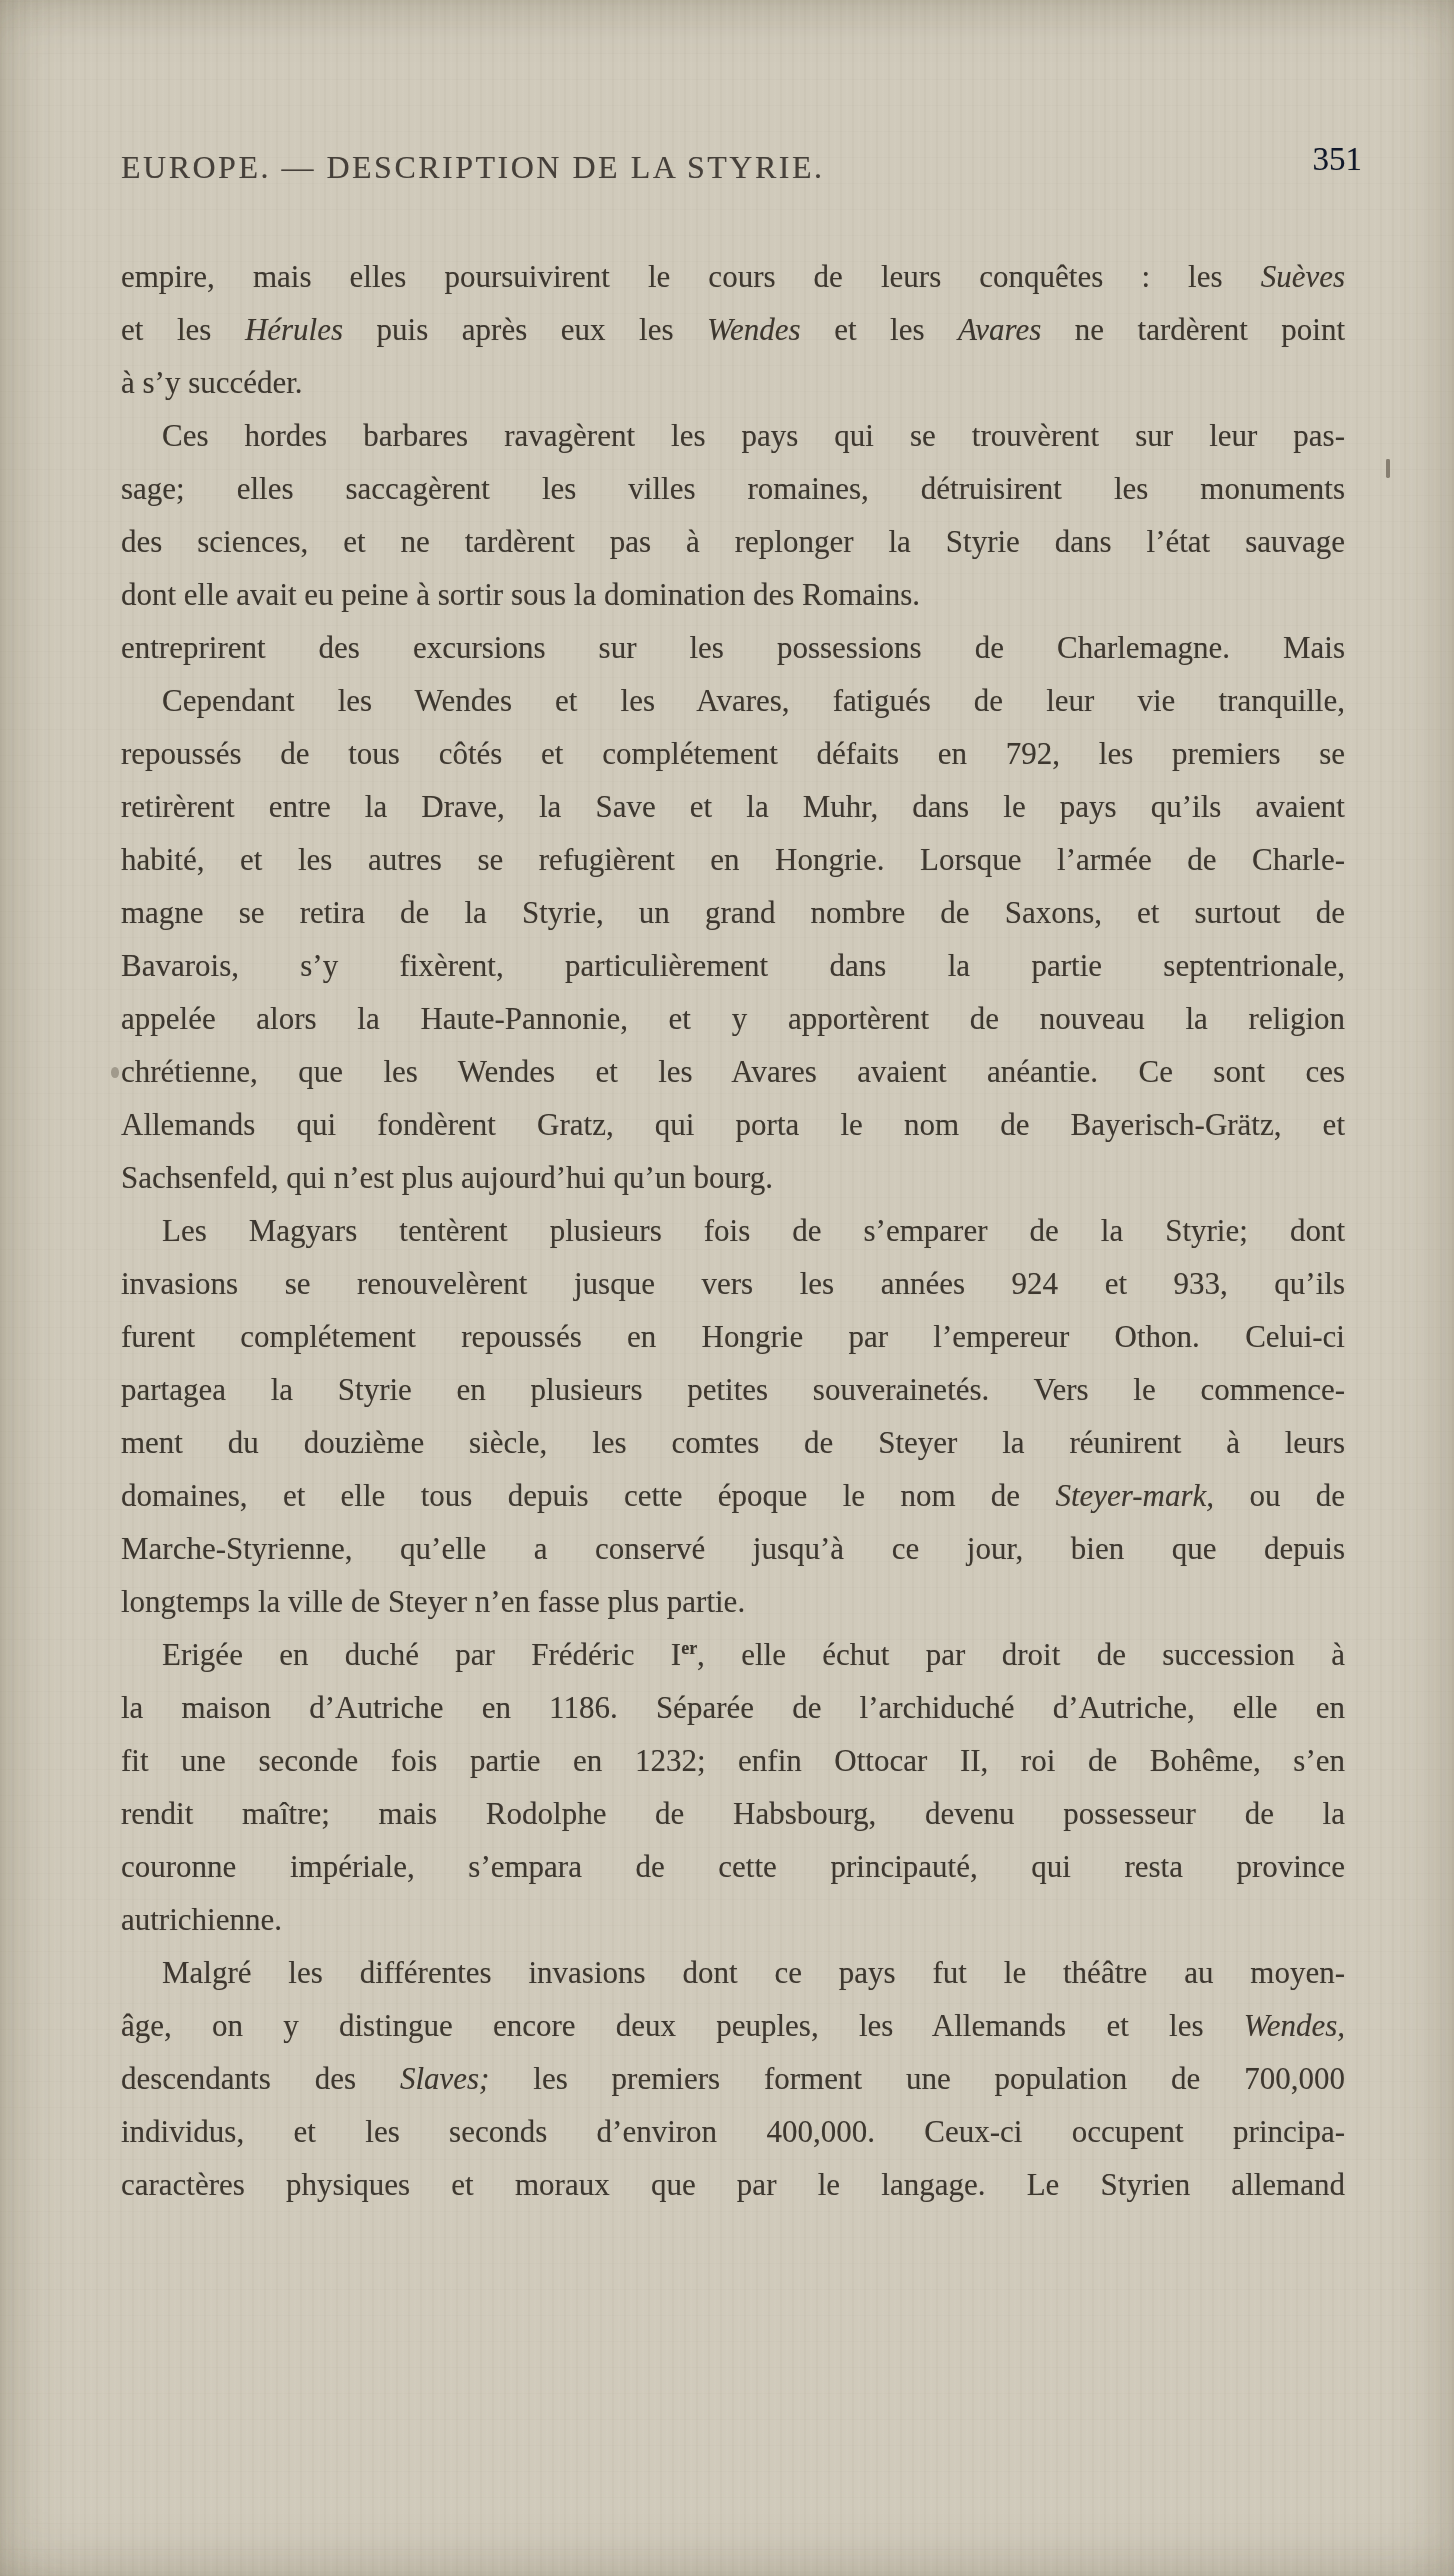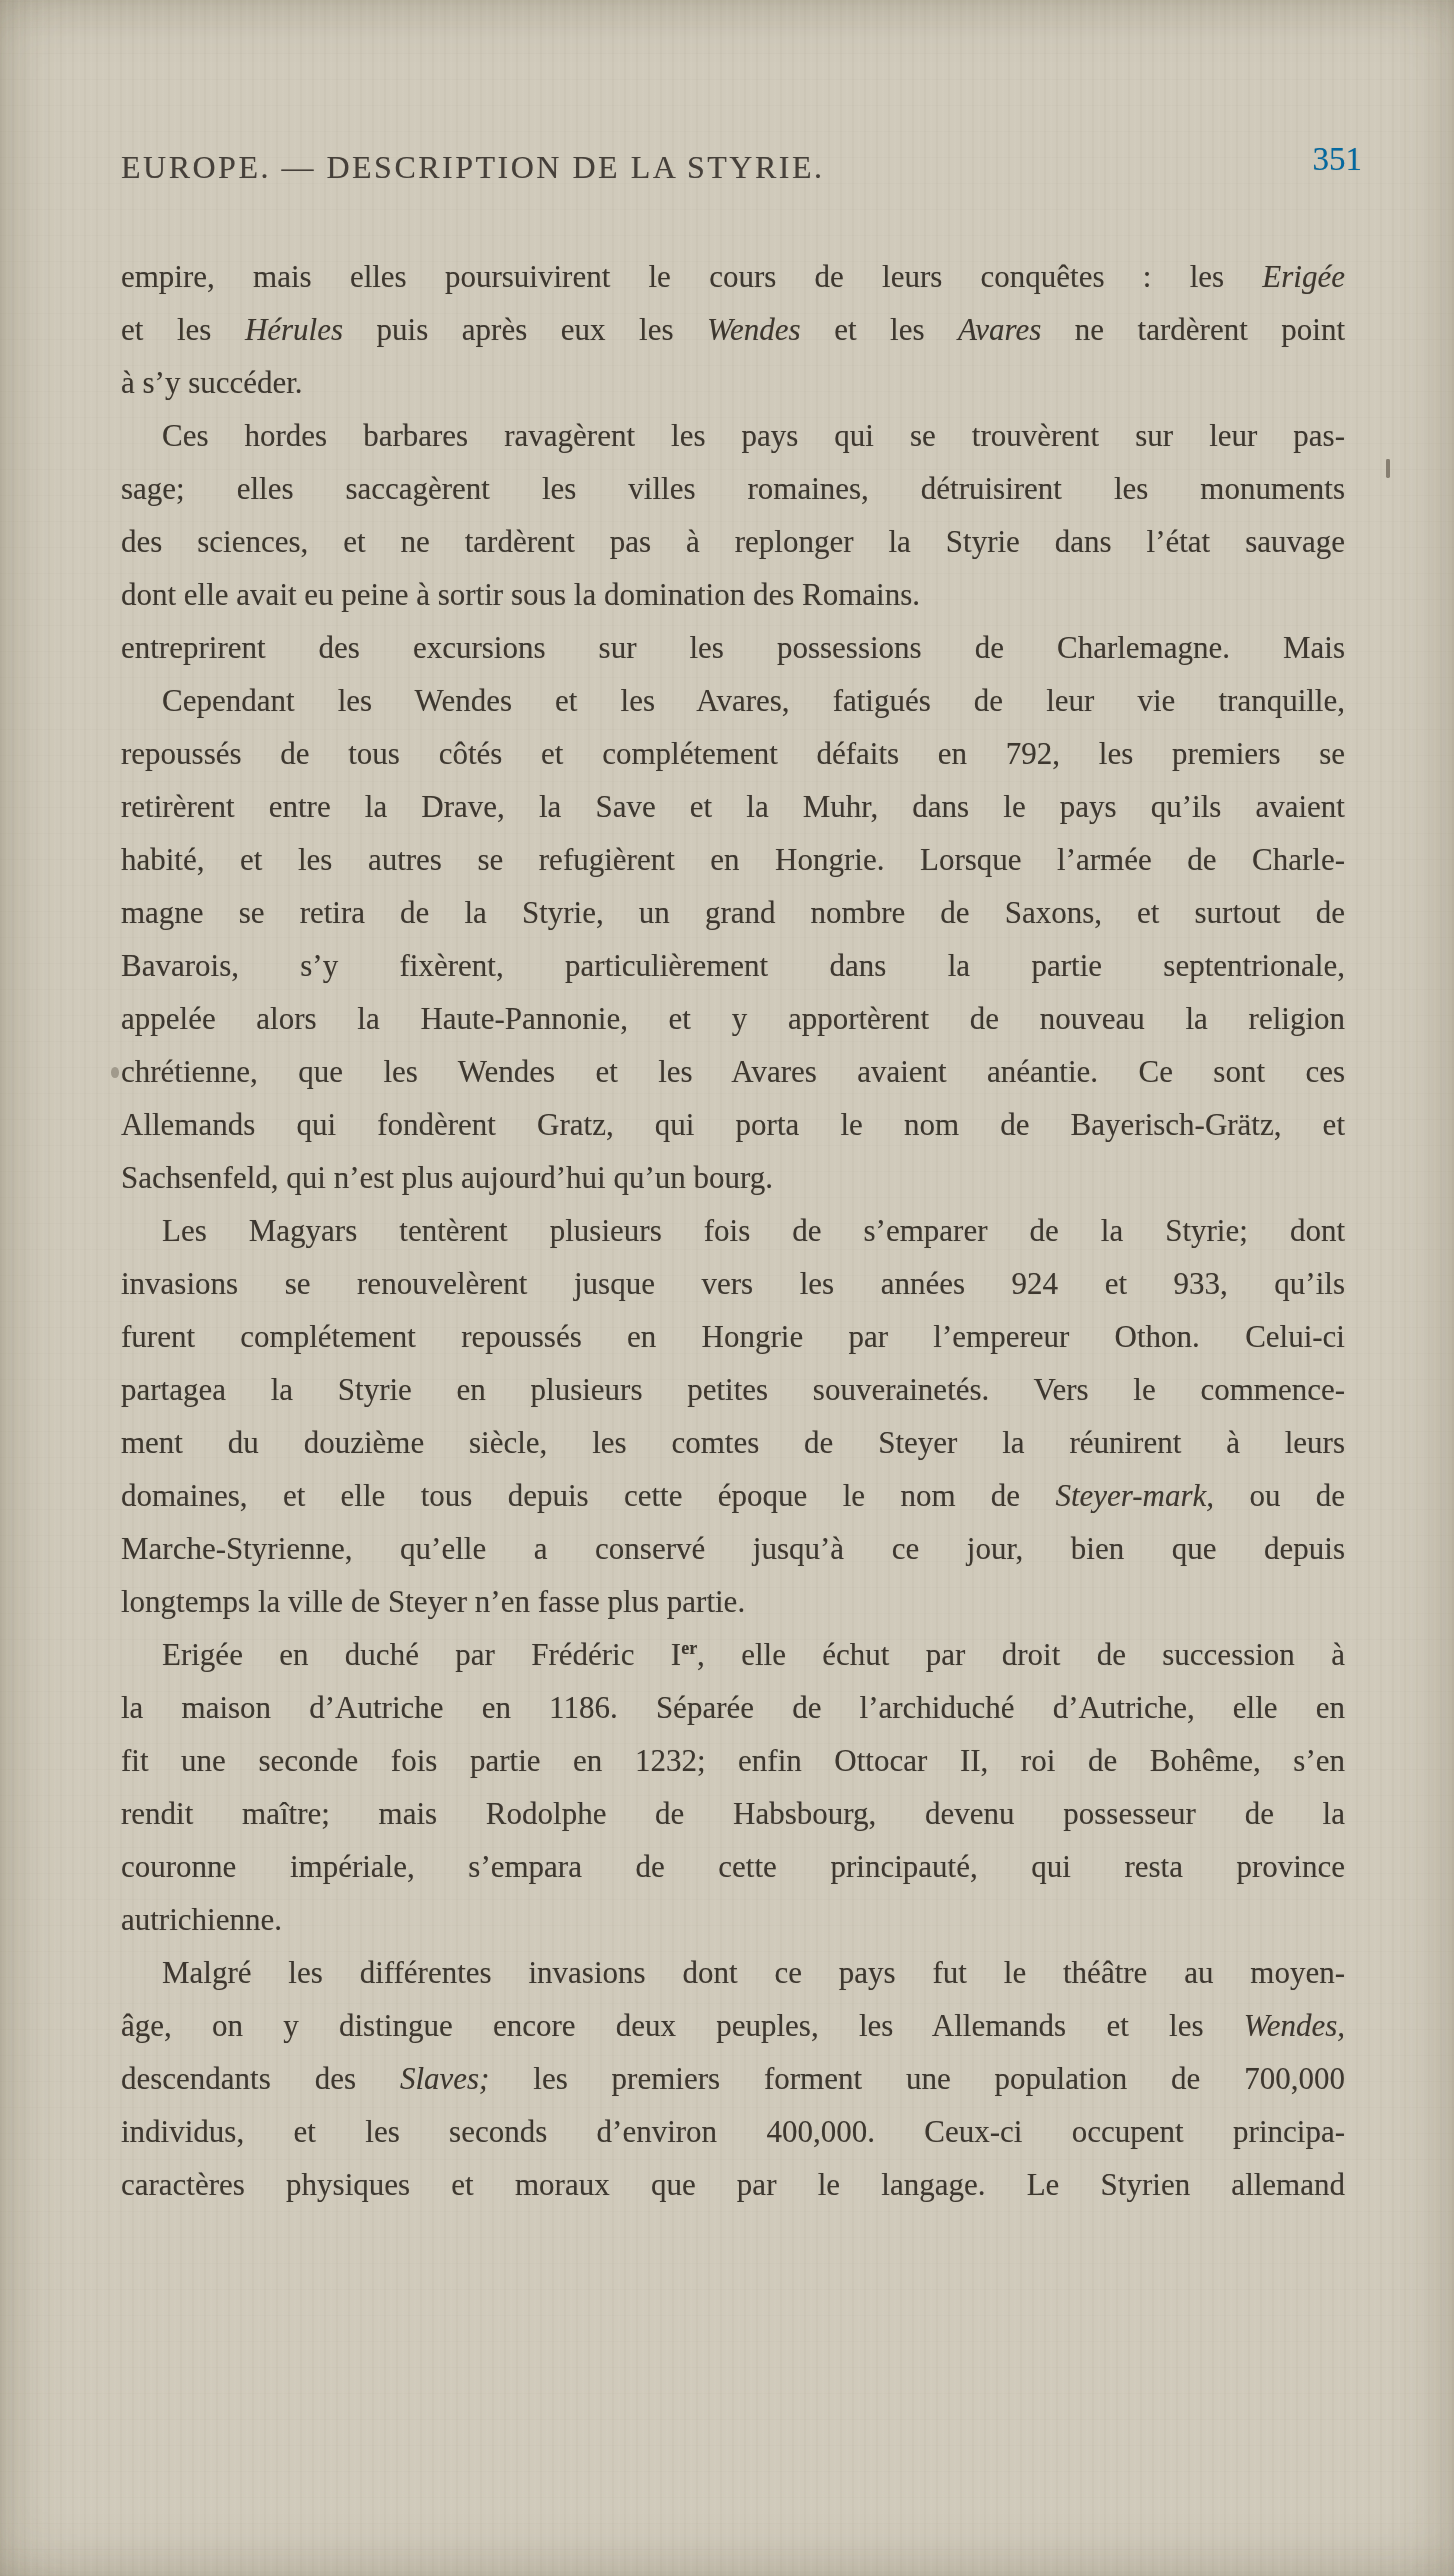--- a/index.html
+++ b/index.html
@@ -38,21 +38,21 @@
     text-align: left;
     font-size: 32px; line-height: 33px;
     letter-spacing: 2.5px;
     color: #46403a;
     text-shadow: 0 0 0.7px rgba(70,64,58,0.4);
   }
   .page-number {
     position: absolute;
     top: 141px; right: 93px;
     font-size: 33px; line-height: 37px;
-    color: #0369a1;
+    color: #0f172a;
     text-shadow: 0 0 0.7px rgba(61,55,47,0.4);
   }
   .textblock {
     position: absolute;
     left: 121px; top: 250px; width: 1224px;
     font-size: 31px;
     color: #3d372f;
     text-shadow: 0 0 0.7px rgba(61,55,47,0.35);
   }
   .paragraph { margin: 0; }
@@ -90,21 +90,21 @@
 
 <div class="page">
   <div class="paper-texture"></div>
 
   <div class="running-head">EUROPE. — DESCRIPTION DE LA STYRIE.</div>
 
   <div class="page-number">351</div>
 
   <div class="textblock">
       <div class="paragraph">
-        <div class="line just"><span>empire, mais elles poursuivirent le cours de leurs conquêtes : les </span><i>Erigée</i></div>
+        <div class="line just"><span>empire, mais elles poursuivirent le cours de leurs conquêtes : les </span><i>Suèves</i></div>
         <div class="line just"><span>et les </span><i>Hérules</i><span> puis après eux les </span><i>Wendes</i><span> et les </span><i>Avares</i><span> ne tardèrent point</span></div>
         <div class="line"><span>à s’y succéder.</span></div>
       </div>
       <div class="paragraph">
         <div class="line just indent"><span>Ces hordes barbares ravagèrent les pays qui se trouvèrent sur leur pas-</span></div>
         <div class="line just"><span>sage; elles saccagèrent les villes romaines, détruisirent les monuments</span></div>
         <div class="line just"><span>des sciences, et ne tardèrent pas à replonger la Styrie dans l’état sauvage</span></div>
         <div class="line"><span>dont elle avait eu peine à sortir sous la domination des Romains.</span></div>
       </div>
       <div class="paragraph">

